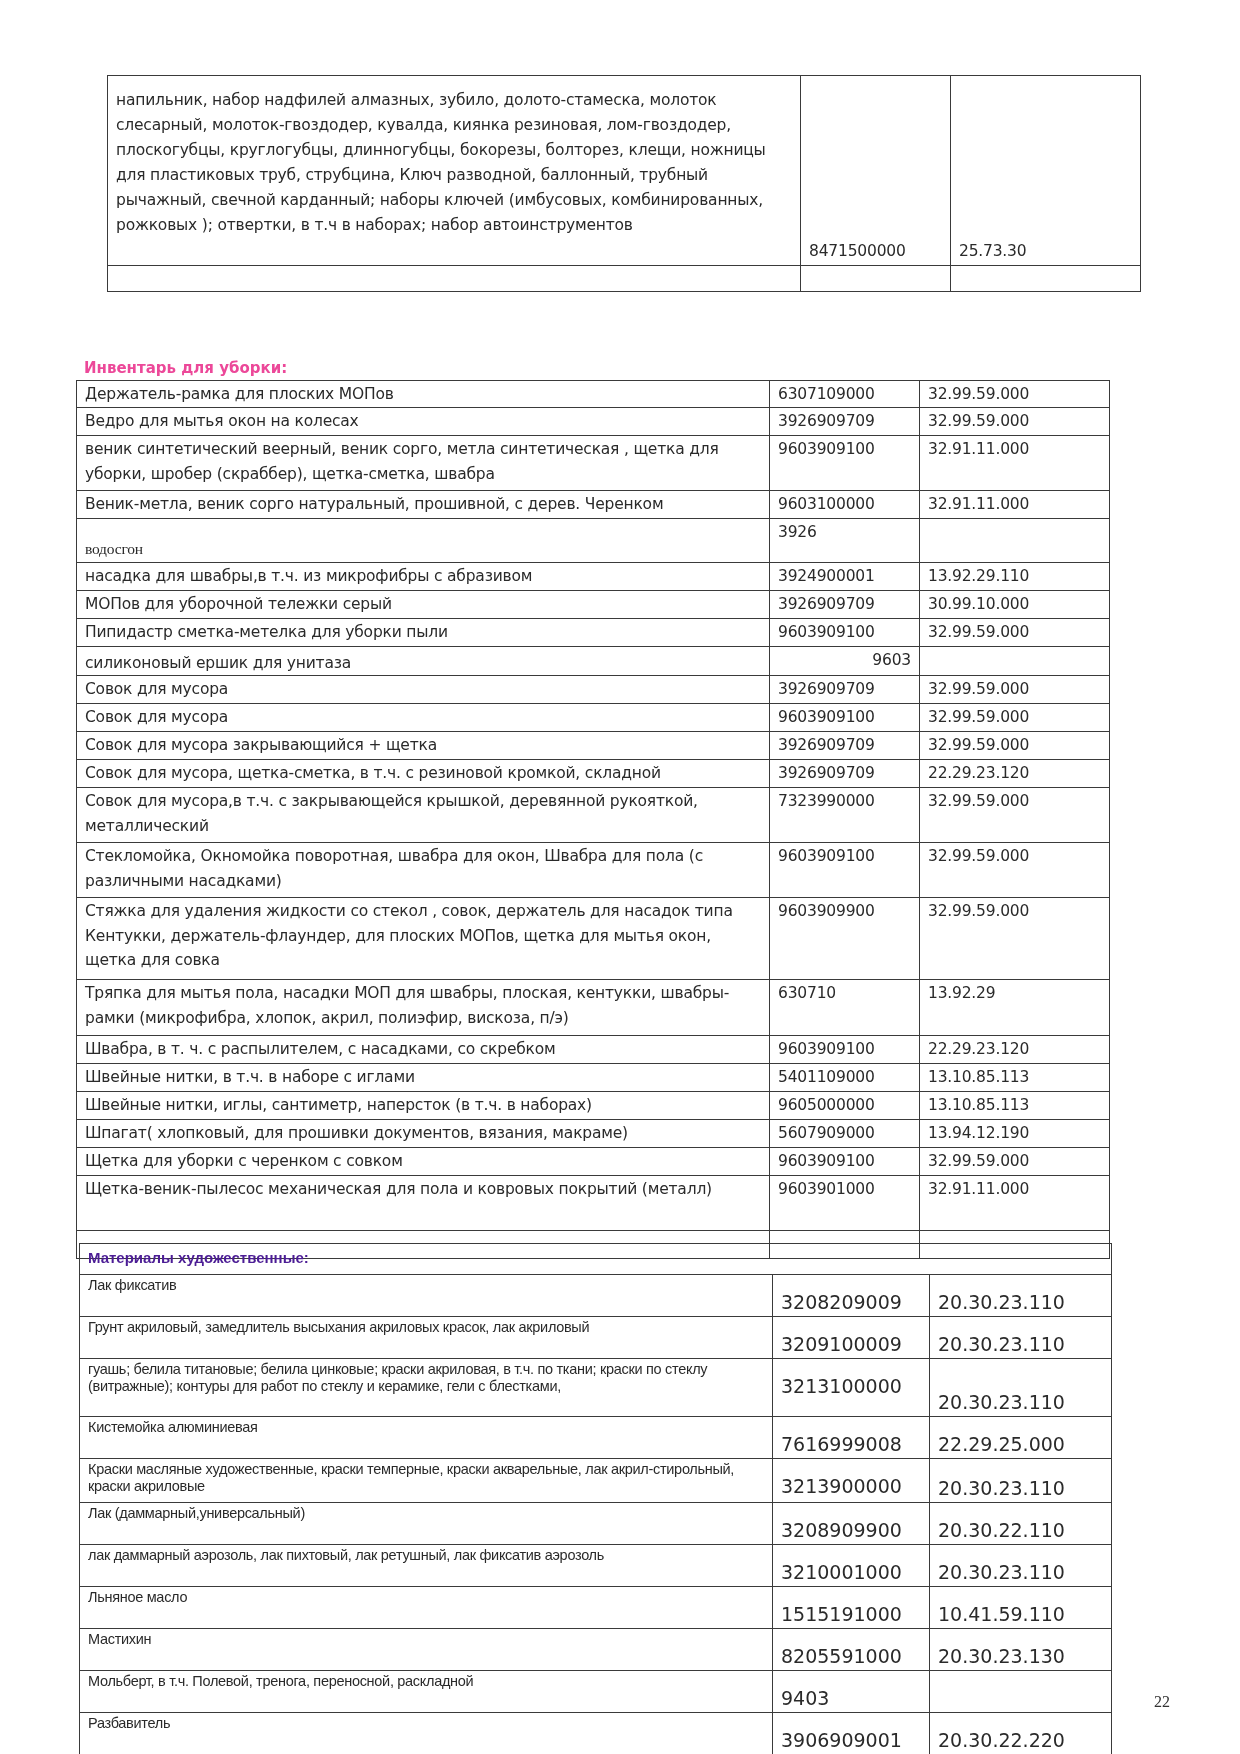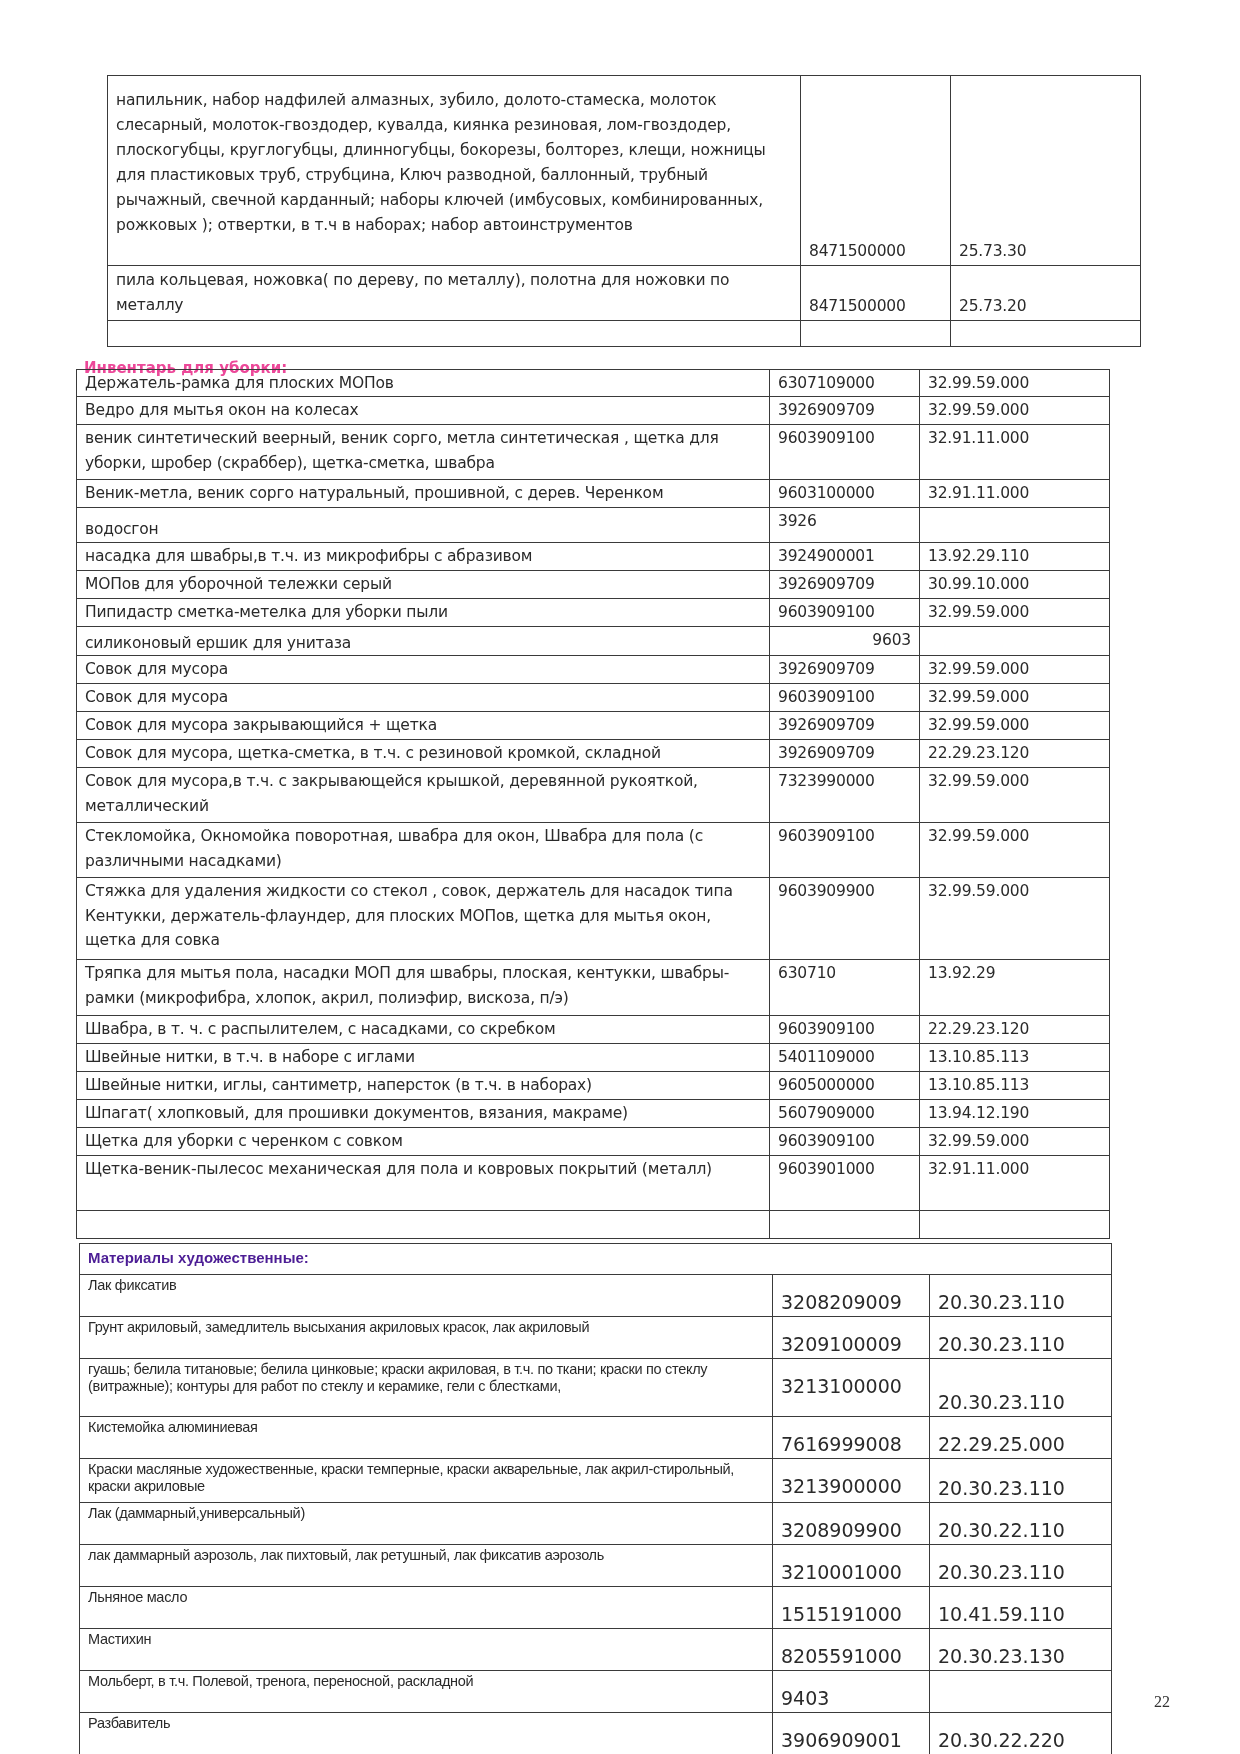--- a/index.html
+++ b/index.html
@@ -42,38 +42,33 @@
 <body>
 
 <div class="sec s1" style="top:75px;padding-left:31px;">
   <table>
     <tbody>
         <tr style="height:190px;">
       <td class="c1" style="padding-top:12px;"><span>напильник, набор надфилей алмазных, зубило, долото-стамеска, молоток слесарный, молоток-гвоздодер, кувалда, киянка резиновая, лом-гвоздодер, плоскогубцы, круглогубцы, длинногубцы, бокорезы, болторез, клещи, ножницы для пластиковых труб, струбцина, Ключ разводной, баллонный, трубный рычажный, свечной карданный; наборы ключей (имбусовых, комбинированных, рожковых ); отвертки, в т.ч в наборах; набор автоинструментов</span></td>
       <td class="c2 bottom"><span>8471500000</span></td>
       <td class="c3 bottom"><span>25.73.30</span></td>
     </tr>
-    <tr style="height:55px;">
-      <td class="c1"><span>пила кольцевая, ножовка( по дереву, по металлу), полотна для ножовки по металлу</span></td>
-      <td class="c2 bottom"><span>8471500000</span></td>
-      <td class="c3 bottom"><span>25.73.20</span></td>
-    </tr>
     <tr style="height:26px;">
       <td class="c1"></td>
       <td class="c2"></td>
       <td class="c3"></td>
     </tr>
   </tbody>
     </table>
 </div>
 
 <div class="sec" style="top:355px;">
   <div class="heading">Инвентарь для уборки:</div>
 </div>
-<div class="sec s2" style="top:369px;">
+<div class="sec s2" style="top:380px;">
   <table>
     <tbody>
         <tr style="height:27px;">
       <td class="c1"><span> Держатель-рамка  для плоских МОПов</span></td>
       <td class="c2"><span>6307109000</span></td>
       <td class="c3"><span>32.99.59.000</span></td>
     </tr>
     <tr style="height:28px;">
       <td class="c1"><span>Ведро для мытья окон на колесах</span></td>
       <td class="c2"><span>3926909709</span></td>
@@ -83,21 +78,21 @@
       <td class="c1"><span>веник синтетический веерный, веник сорго, метла синтетическая , щетка для уборки, шробер (скраббер), щетка-сметка, швабра</span></td>
       <td class="c2"><span>9603909100</span></td>
       <td class="c3"><span>32.91.11.000</span></td>
     </tr>
     <tr style="height:28px;">
       <td class="c1"><span>Веник-метла, веник сорго натуральный, прошивной, с дерев. Черенком</span></td>
       <td class="c2"><span>9603100000</span></td>
       <td class="c3"><span>32.91.11.000</span></td>
     </tr>
     <tr style="height:28px;">
-      <td class="c1" style="padding-top:9px;"><span>водосгон</span></td>
+      <td class="c1" style="padding-top:18px;font-family:Liberation Serif, serif;"><span>водосгон</span></td>
       <td class="c2"><span>3926</span></td>
       <td class="c3"><span></span></td>
     </tr>
     <tr style="height:28px;">
       <td class="c1"><span>насадка для швабры,в т.ч.  из микрофибры с абразивом</span></td>
       <td class="c2"><span>3924900001</span></td>
       <td class="c3"><span>13.92.29.110</span></td>
     </tr>
     <tr style="height:28px;">
       <td class="c1"><span>МОПов для уборочной тележки серый</span></td>

